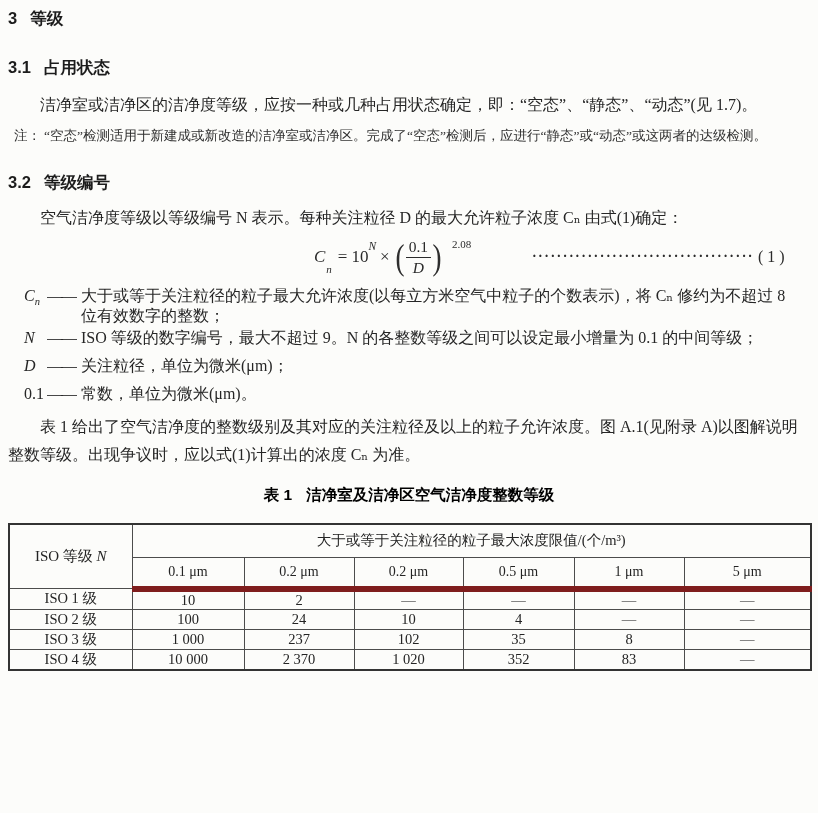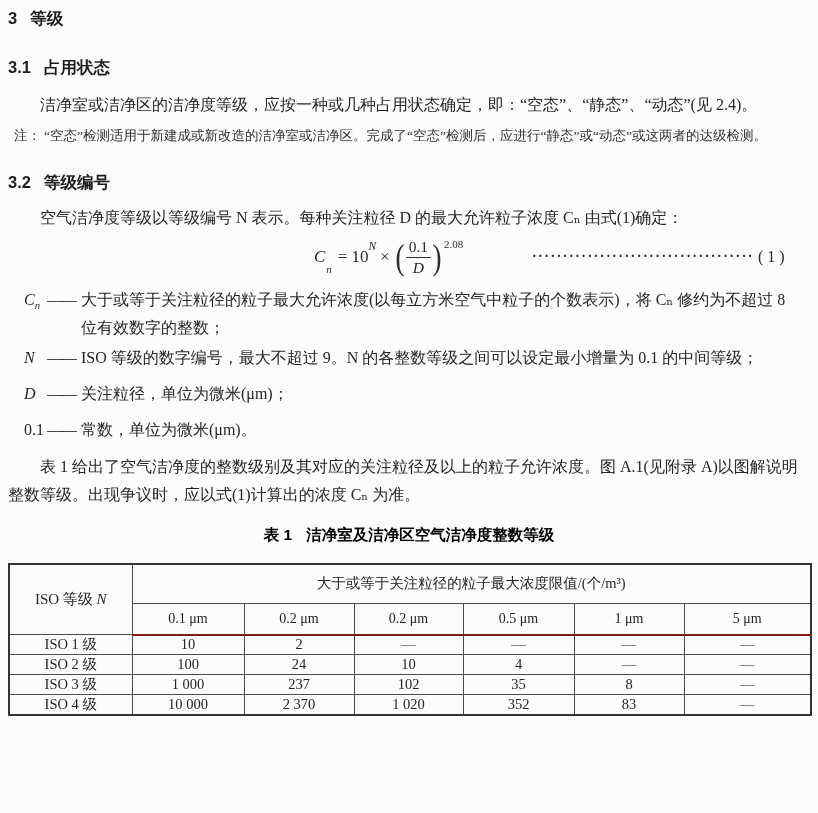--- a/index.html
+++ b/index.html
@@ -32,72 +32,72 @@
   .f-indent { flex:0 0 306px; }
   .eq { display:inline-flex; align-items:center; }
   .var { font-style:italic; }
   .eq .sub { font-size:11px; align-self:flex-end; margin:0 2px 2px 1px; font-style:italic; }
   .eq .op  { margin:0 4px; }
   .eq .sup-n { font-size:11.5px; align-self:flex-start; margin-top:2px; font-style:italic; }
   .paren { font-size:36px; font-weight:300; line-height:38px; display:inline-block; transform:scaleX(.75); color:#2e2e2e; }
   .frac { display:inline-flex; flex-direction:column; align-items:center; font-size:15.5px; line-height:18px; }
   .frac .fnum { padding:0 3px 1px; border-bottom:1.4px solid #2a2a2a; }
   .frac .fden { padding-top:1px; }
-  .outer-exp { font-size:11px; align-self:flex-start; margin:0 0 0 1px; }
+  .outer-exp { font-size:11px; align-self:flex-start; margin:0 0 0 9px; }
   .leader {
     flex:1; overflow:hidden; white-space:nowrap; text-align:right;
     font-weight:700; letter-spacing:1.5px; font-size:14px; line-height:14px;
     padding:0 4px 0 26px; color:#2b2b2b;
   }
   .eq-label { flex:0 0 52px; font-size:16px; }
   .where { margin-left:18px; font-size:16px; line-height:20px; }
   .defs { margin-top:5px; }
-  .def { display:flex; margin:2px 16px 2px 16px; font-size:16px; line-height:28px;justify-content:space-between; }
+  .def { display:flex; margin:2px 16px 2px 16px; font-size:16px; line-height:20px;justify-content:space-between; }
   .def .term { flex:0 0 23px; font-style:italic; }
   .def:nth-child(4) .term { font-style:normal; }
   .def .term sub { font-size:10.5px; font-style:italic; }
   .def .dash { flex:0 0 30px; letter-spacing:-2px; margin-right:4px; overflow:hidden; }
   .def .dtext { flex:1; }
   .tcap {
     margin-top:16px; text-align:center;
     font-family:"Liberation Sans","DejaVu Sans",sans-serif;
     font-weight:700; font-size:15.5px; color:#000000; line-height:20px;
   }
   .tcap .cap-num { margin-right:14px; }
   table.tbl {
     margin-top:18px; width:802px; table-layout:fixed; border-collapse:collapse;
     font-size:14.5px; color:#242424; background:#fcfcfa;
   }
   .tbl th, .tbl td {
     border:1px solid #4c4c4c; text-align:center; font-weight:400; padding:0;
     font-family:"Liberation Serif","DejaVu Serif",serif;
   }
   .tbl { border:2px solid #333; }
-  .tbl thead tr:first-child th { height:40px; }
-  .tbl thead tr:last-child th  { height:31px; font-size:14px; border-bottom:2px solid #7f1d1d; }
+  .tbl thead tr:first-child th { height:34px; }
+  .tbl thead tr:last-child th  { height:31px; font-size:14px; border-bottom:6px solid #7f1d1d; }
   .tbl tbody tr { height:15px; }
   .tbl .c0 { font-size:15px; }
   .tbl td.dash-cell { color:#5c5c5c; }
 </style>
 </head>
 <body>
 
 <div class="page">
 
   <div class="hd" style="margin-top:2px;">
     <span class="num">3</span>
     <span>等级</span>
   </div>
 
   <div class="hd" style="margin-top:29px;">
     <span class="num">3.1</span>
     <span>占用状态</span>
   </div>
 
-  <p class="p-body" style="margin-top:17px;">洁净室或洁净区的洁净度等级，应按一种或几种占用状态确定，即：“空态”、“静态”、“动态”(见 2.4)。</p>
+  <p class="p-body" style="margin-top:17px;">洁净室或洁净区的洁净度等级，应按一种或几种占用状态确定，即：“空态”、“静态”、“动态”(见 1.7)。</p>
 
   <div class="note" style="margin-top:8px;">
     <span class="note-label">注：</span>
     <span class="note-text">“空态”检测适用于新建成或新改造的洁净室或洁净区。完成了“空态”检测后，应进行“静态”或“动态”或这两者的达级检测。</span>
   </div>
 
   <div class="hd" style="margin-top:23px;">
     <span class="num">3.2</span>
     <span>等级编号</span>
   </div>

